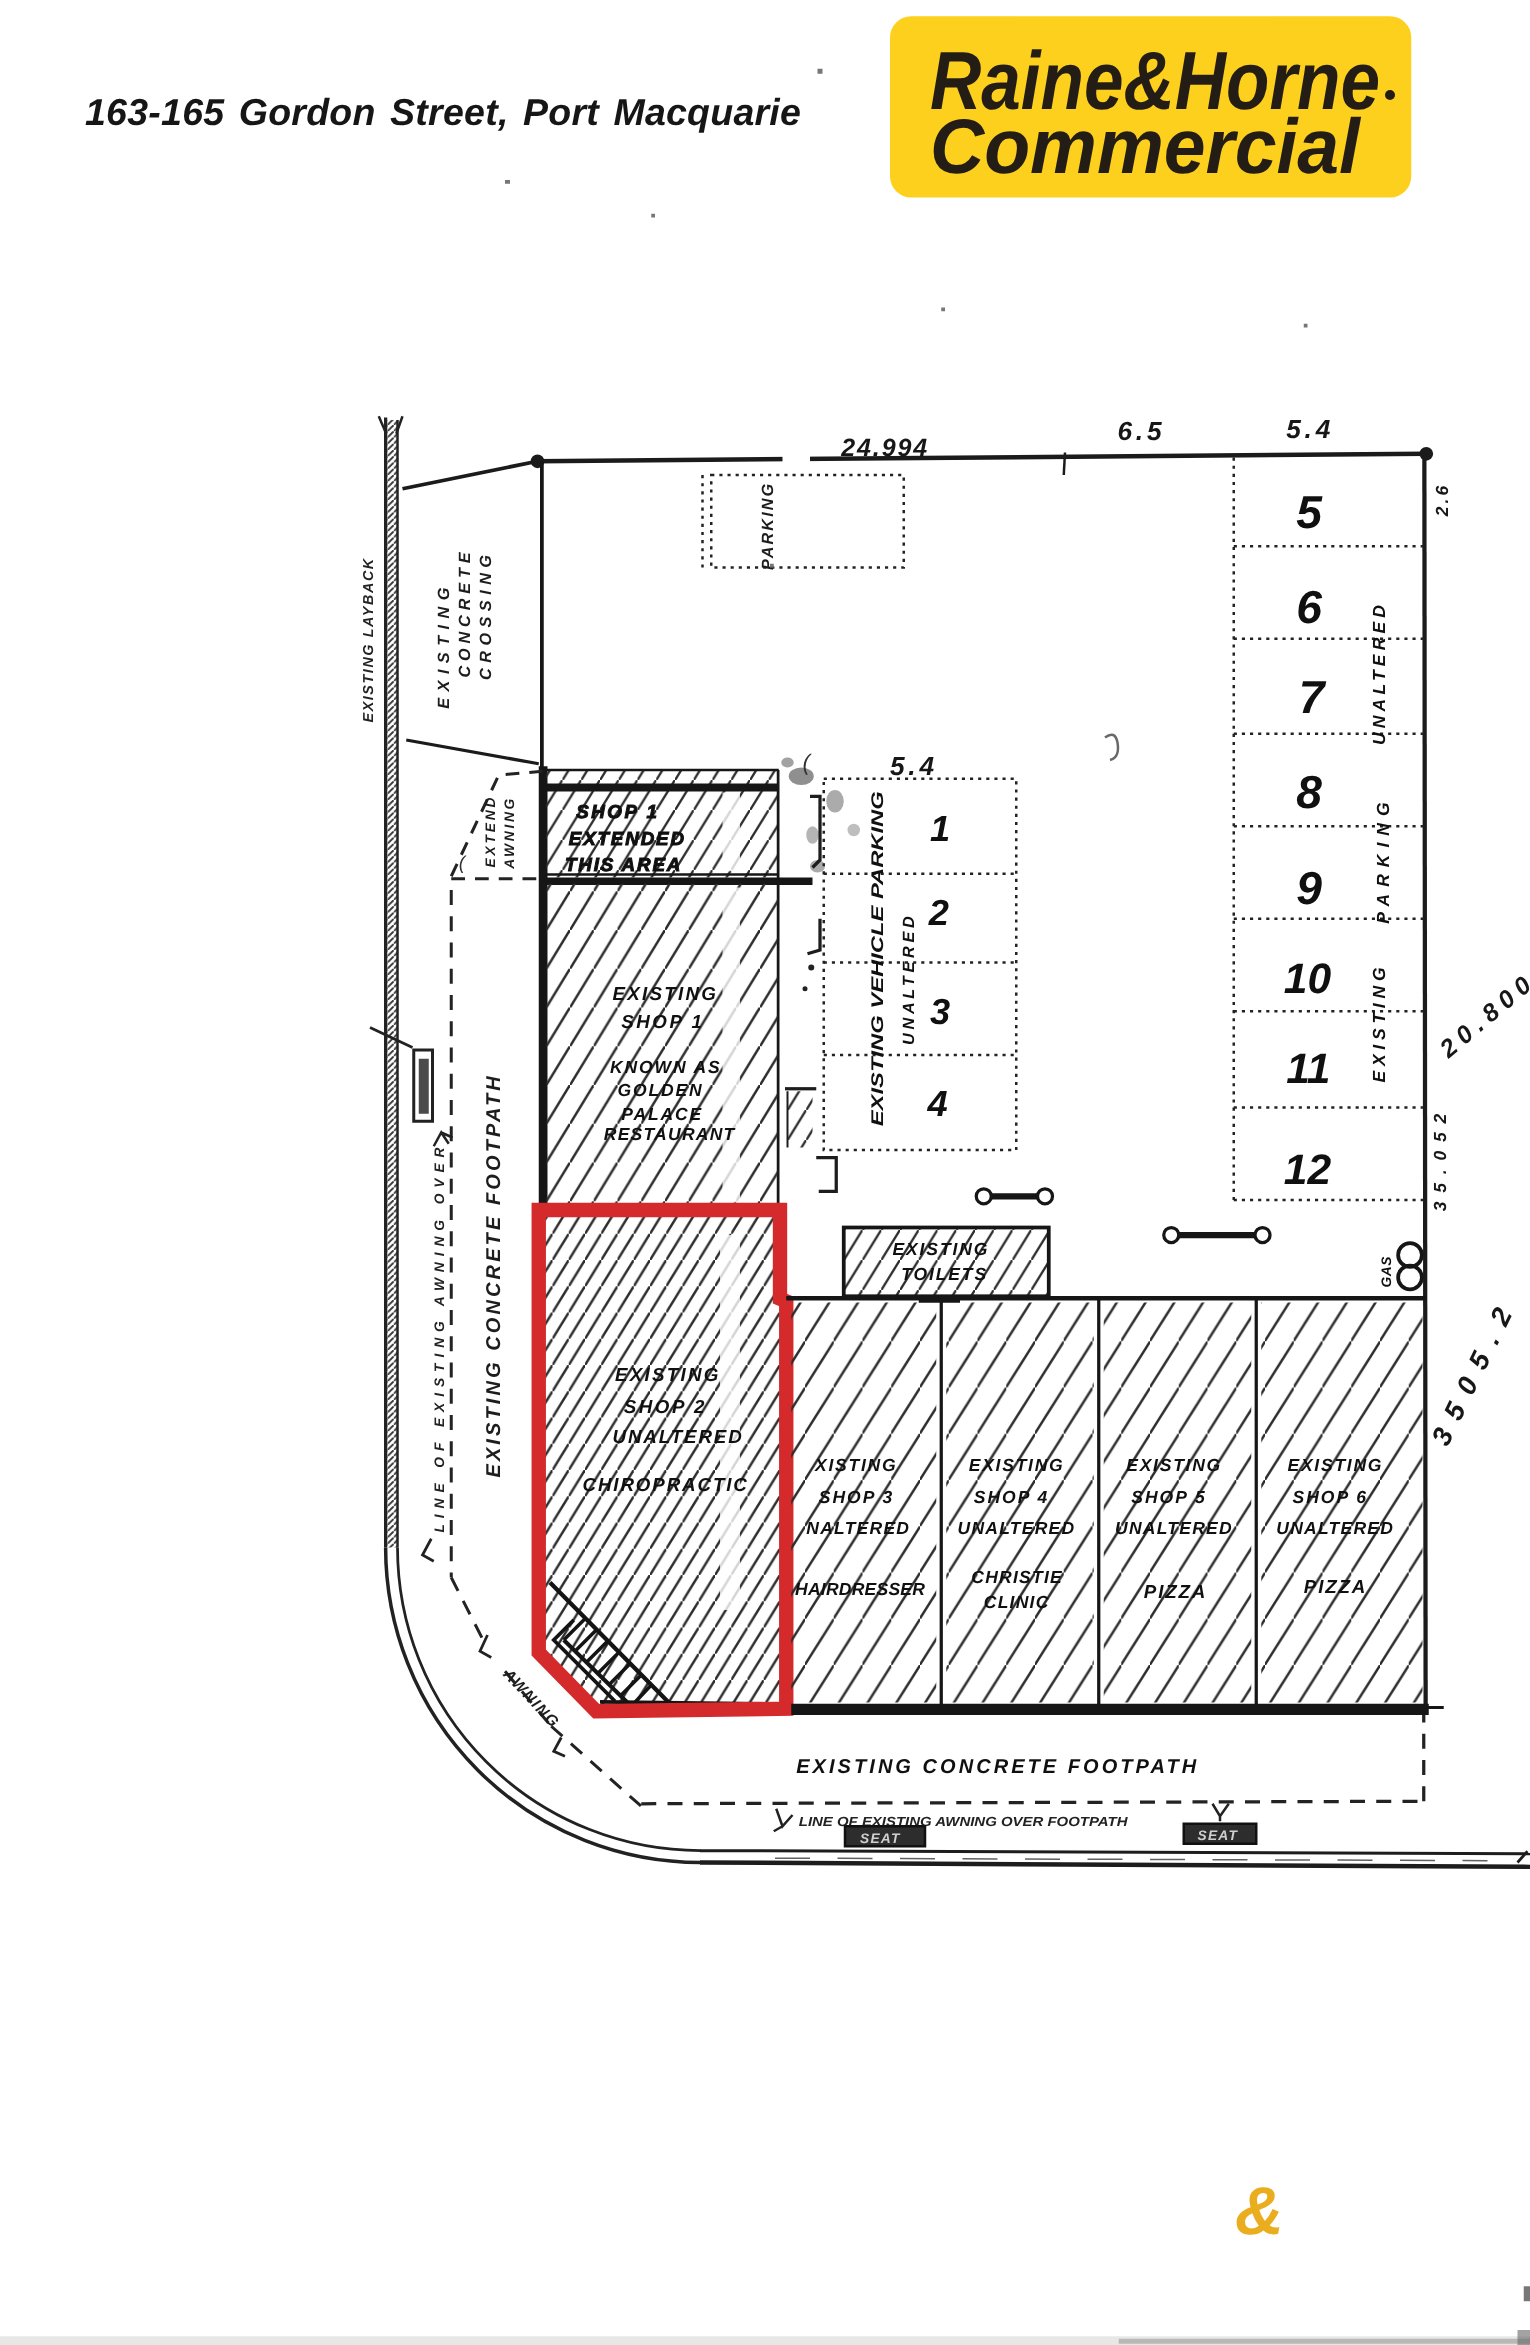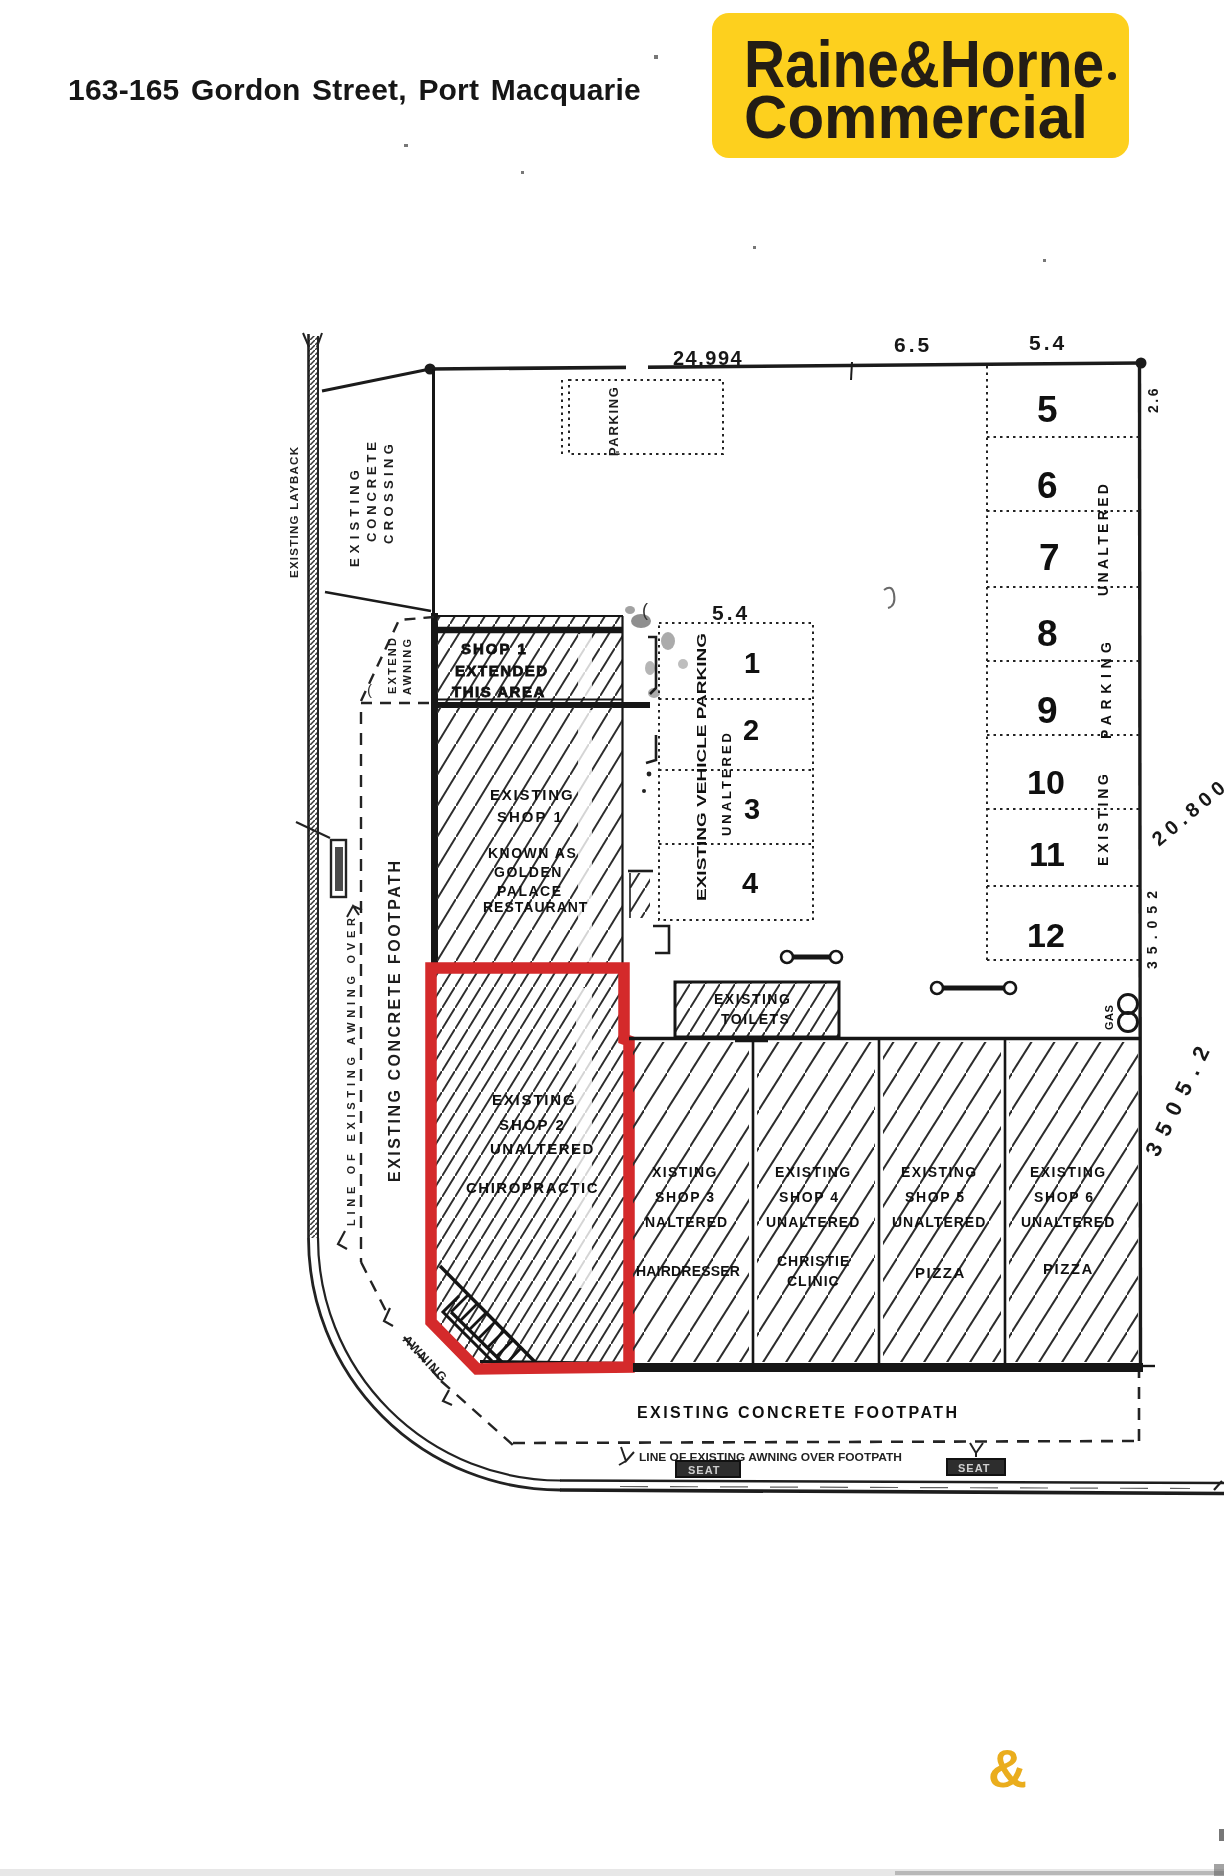--- a/index.html
+++ b/index.html
@@ -1,17 +1,17 @@
 <!DOCTYPE html>
 <html><head>
 <meta charset="utf-8">
 <style>
   html,body{margin:0;padding:0;background:#ffffff;}
   .page{position:relative;width:1224px;height:1876px;background:#ffffff;overflow:hidden;
-        font-family:"Liberation Sans", sans-serif;}
+        font-family:"Liberation Sans", sans-serif;font-style:italic;}
   svg text{font-family:"Liberation Sans", sans-serif;}
 </style>
 </head>
 <body>
 <div class="page">
 <svg width="1224" height="1876" viewBox="0 0 1224 1876">
 <defs>
   <pattern id="h19" width="19" height="31" patternUnits="userSpaceOnUse">
     <path d="M-3,36 L22,-5" stroke="#2c2c2c" stroke-width="2" fill="none"></path>
   </pattern>

